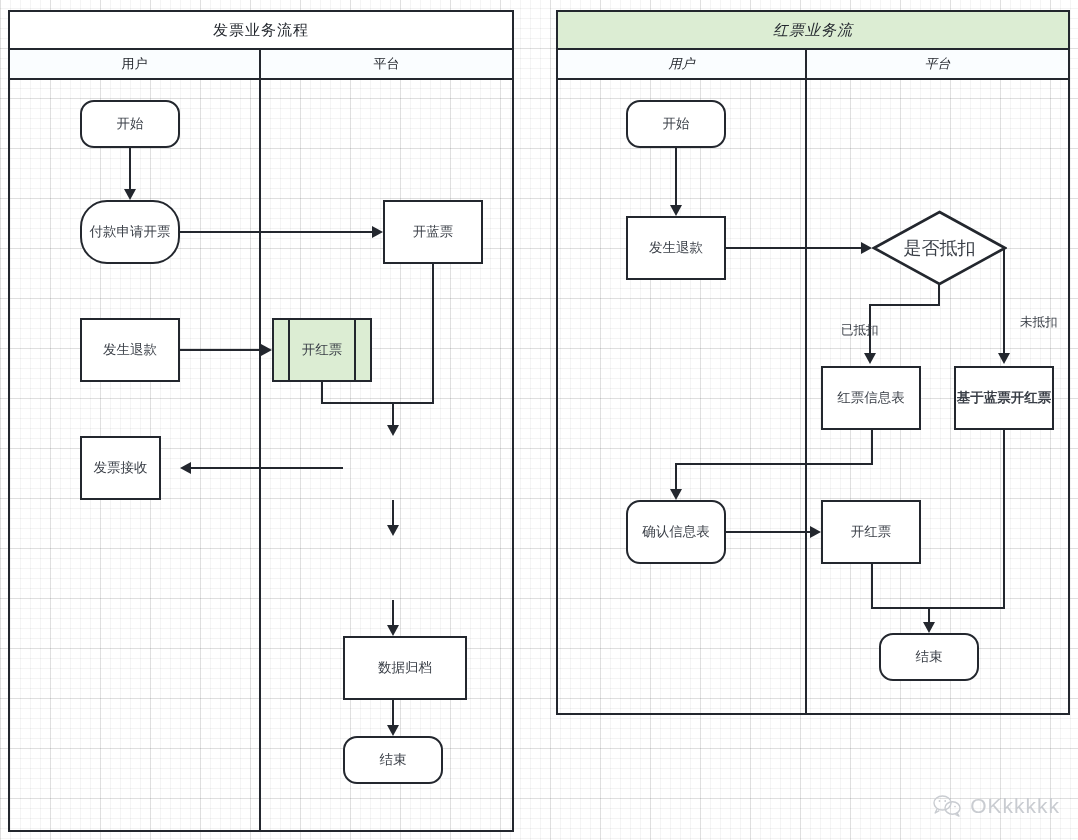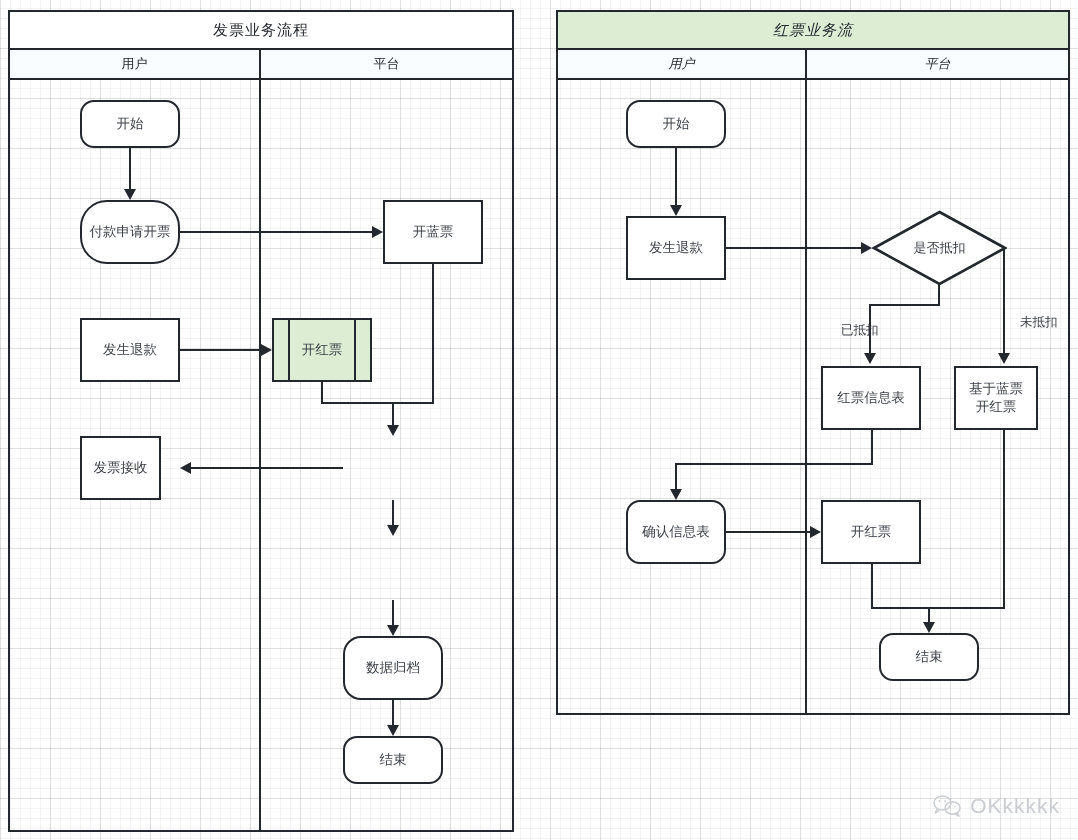--- a/index.html
+++ b/index.html
@@ -38,36 +38,36 @@
     font-size:13px;color:#23272e;background:#fafdff;
   }
   .lane-div{position:absolute;top:38px;bottom:0;width:2px;background:#23272e;}
 
   
   .node{
     position:absolute;box-sizing:border-box;
     border:2px solid #23272e;background:#ffffff;
     display:flex;align-items:center;justify-content:center;
     text-align:center;font-size:13.5px;color:#3a3f47;line-height:1.35;
-    padding:2px 7px;
+    padding:2px 0;
   }
   .node.term{border-radius:14px;}
   .node.hl{background:#dcedd3;}
   .node.hl .bar{
     position:absolute;top:-2px;bottom:-2px;width:2px;background:#23272e;
   }
   .diamond{
     position:absolute;box-sizing:border-box;
     display:flex;align-items:center;justify-content:center;
   }
   .diamond .dshape{
     position:absolute;inset:0;
   }
   .diamond .dlabel{
-    position:relative;z-index:2;font-size:13px;color:#3a3f47;
+    position:relative;z-index:2;font-size:18px;color:#3a3f47;
   }
 
   
   .conn{position:absolute;background:#23272e;}
   .h{height:2px;}
   .v{width:2px;}
   .arrow{position:absolute;width:0;height:0;}
   .arrow.down{border-left:6px solid transparent;border-right:6px solid transparent;border-top:11px solid #23272e;}
   .arrow.left{border-top:6px solid transparent;border-bottom:6px solid transparent;border-right:11px solid #23272e;}
   .arrow.right{border-top:6px solid transparent;border-bottom:6px solid transparent;border-left:11px solid #23272e;}
@@ -119,21 +119,21 @@
     <span class="bar" style="right:14px;"></span>
     <span>开红票</span>
   </div>
 
   <div class="node" style="left:80px;top:436px;width:81px;height:64px;">
     <span>发票接收</span>
   </div>
 
 
 
-  <div class="node" style="left:343px;top:636px;width:100px;height:64px;border-radius:18px;">
+  <div class="node" style="left:343px;top:636px;width:124px;height:64px;">
     <span>数据归档</span>
   </div>
 
   <div class="node term" style="left:343px;top:736px;width:100px;height:48px;">
     <span>结束</span>
   </div>
 
   <div class="conn v" style="left:129px;top:148px;height:41px;"></div>
   <div class="arrow down" style="left:124px;top:189px;"></div>
 
@@ -182,21 +182,21 @@
     <svg class="dshape" viewBox="0 0 135 76" preserveAspectRatio="none">
       <polygon points="67.5,2 133,38 67.5,74 2,38" fill="#ffffff" stroke="#23272e" stroke-width="2.6"></polygon>
     </svg>
     <span class="dlabel">是否抵扣</span>
   </div>
 
   <div class="node" style="left:821px;top:366px;width:100px;height:64px;">
     <span>红票信息表</span>
   </div>
 
-  <div class="node" style="left:954px;top:366px;width:84px;height:64px;">
+  <div class="node" style="left:954px;top:366px;width:100px;height:64px;font-weight:bold;">
     <span>基于蓝票开红票</span>
   </div>
 
   <div class="node" style="left:626px;top:500px;width:100px;height:64px;border-radius:14px;">
     <span>确认信息表</span>
   </div>
 
   <div class="node" style="left:821px;top:500px;width:100px;height:64px;">
     <span>开红票</span>
   </div>

